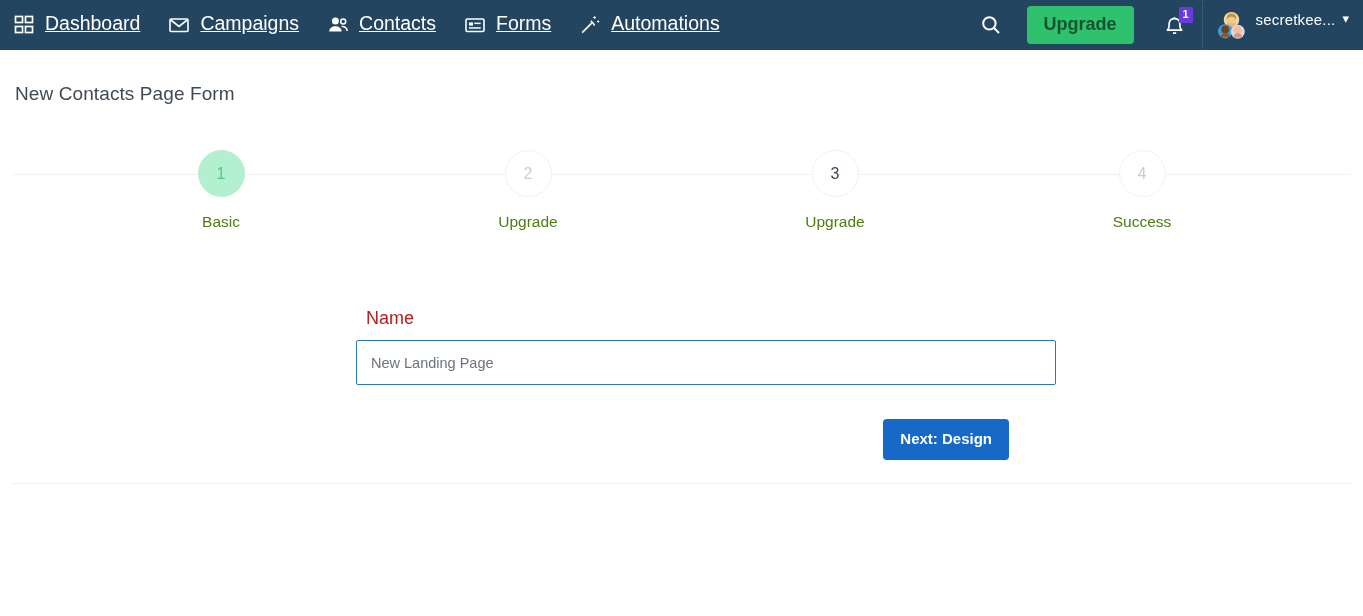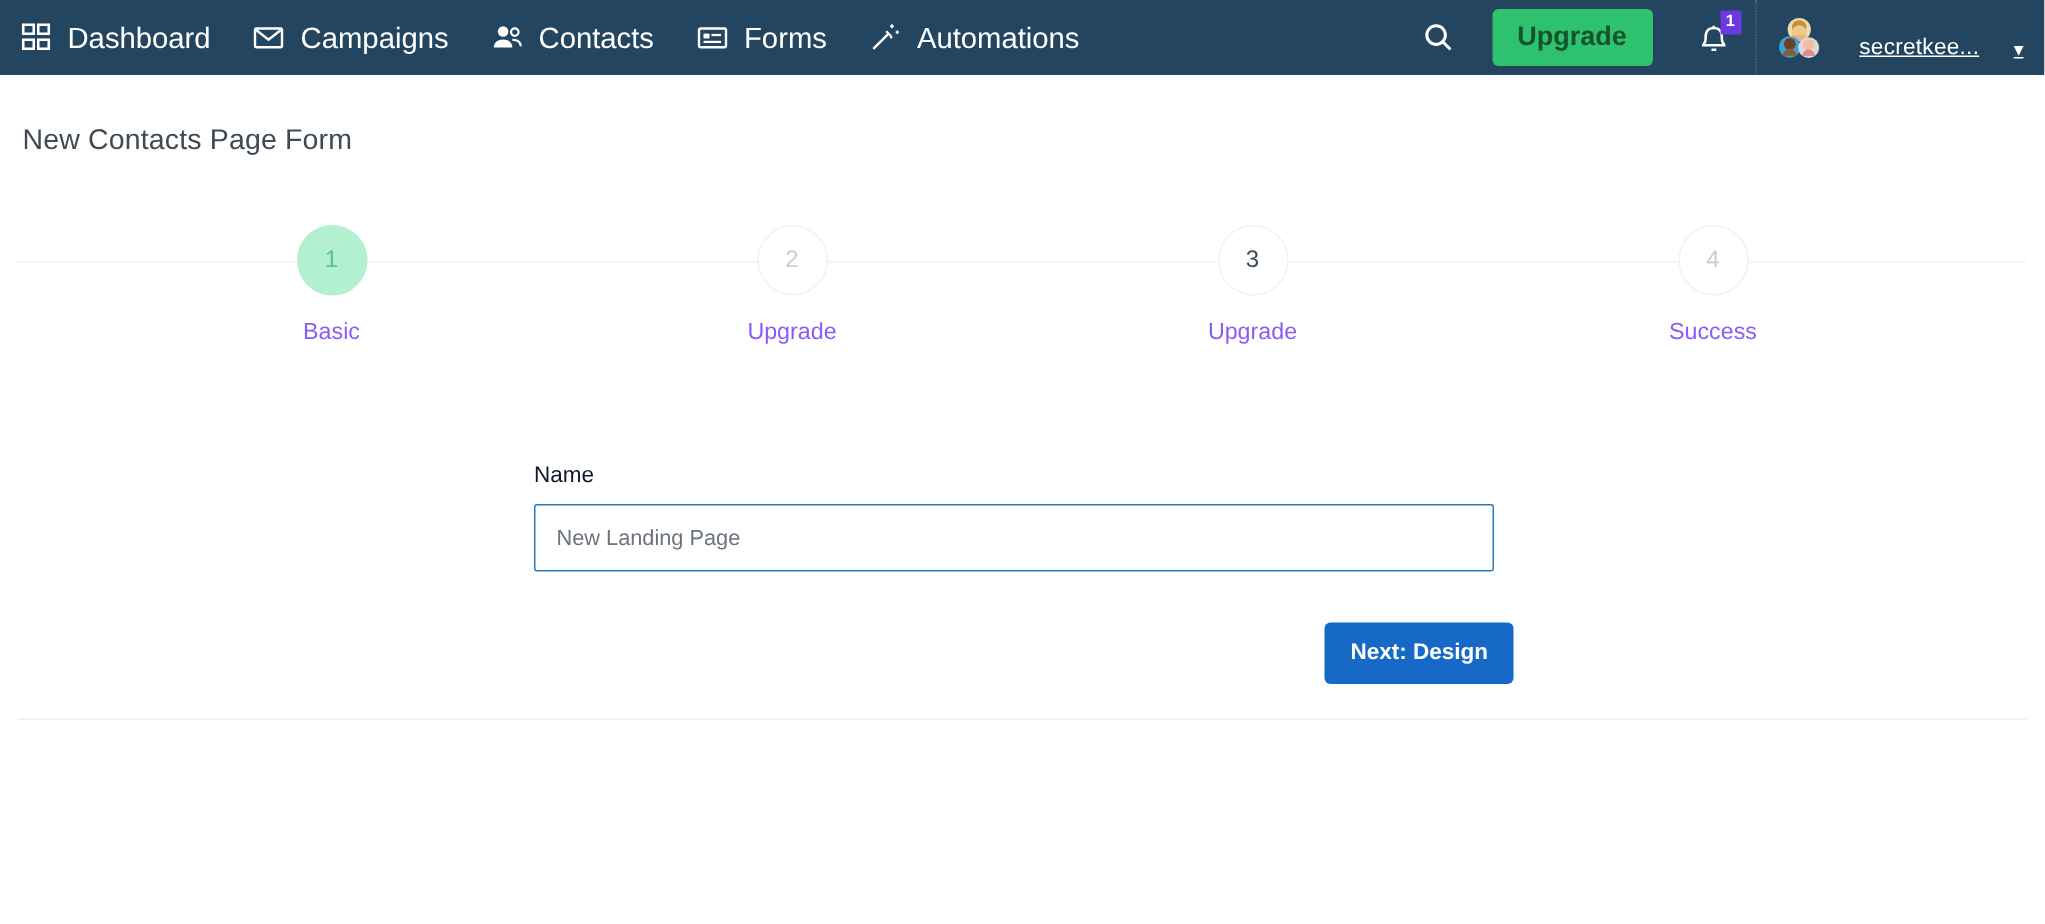--- a/index.html
+++ b/index.html
@@ -17,29 +17,30 @@
     background: #23455f;
     display: flex;
     align-items: center;
     padding: 0 14px 0 12px;
     color: #ffffff;
     position: relative;
   }
   .nav-left { display: flex; align-items: center; gap: 0px; }
   .nav-item {
     display: flex;
-    align-items: flex-end;
+    align-items: flex-start;
     gap: 9px;
     padding: 0 14px 0 0;
     margin-right: 13px;
     cursor: pointer;
     color: #ffffff;
     font-size: 19.5px;
     line-height: 1;
     white-space: nowrap;
+    text-decoration: underline;
   }
   .nav-item:first-child { padding-left: 0; }
   .nav-icon { display: inline-flex; align-items: center; justify-content: center; width: 24px; height: 22px; }
   .nav-icon svg { display: block; }
 
   .nav-right {
     margin-left: auto;
     display: flex;
     align-items: center;
     height: 100%;
@@ -82,25 +83,24 @@
     text-align: center;
     border-radius: 1px;
   }
   .nav-divider {
     width: 1px; height: 50px;
     border-left: 1px dotted #4a6a83;
     margin: 0 0 0 4px;
   }
   .user-menu {
     display: flex;
-    align-items: flex-end;
-    gap: 26px;
+    align-items: flex-start;
+    gap: 10px;
     padding-left: 14px;
     cursor: pointer;
-    text-decoration: underline;
   }
   .avatar { width: 29px; height: 29px; display:block; }
   .user-name { font-size: 15px; color: #ffffff; letter-spacing: .2px; }
   .caret { font-size: 13px; margin-left: -3px; }
 
   
   .page { padding: 0 12px; }
   .page-title {
     font-size: 19px;
     color: #3f4a55;
@@ -148,36 +148,37 @@
   }
   .step.active .step-circle {
     background: #b2f0d0;
     border-color: #b2f0d0;
     color: #54c58c;
   }
   .step.dark-num .step-circle { color: #3c4a5c; }
   .step-label {
     margin-top: 16px;
     font-size: 15.5px;
-    color: #8b5cf6;
+    color: #4d7c0f;
     white-space: nowrap;
   }
 
   
   .form-area {
     margin-top: 68px;
     padding-left: 344px;
   }
   .field-label {
-    font-size: 15px;
-    color: #0f172a;
+    font-size: 18px;
+    color: #b91c1c;
     margin-bottom: 11px;
+    margin-left: 10px;
   }
   .name-input {
-    width: 640px;
+    width: 700px;
     height: 45px;
     border: 1px solid #2a7ab9;
     border-radius: 2px;
     padding: 0 14px;
     font-size: 14.5px;
     color: #555d66;
     font-family: "Liberation Sans", sans-serif;
     outline: none;
     background: #ffffff;
   }

